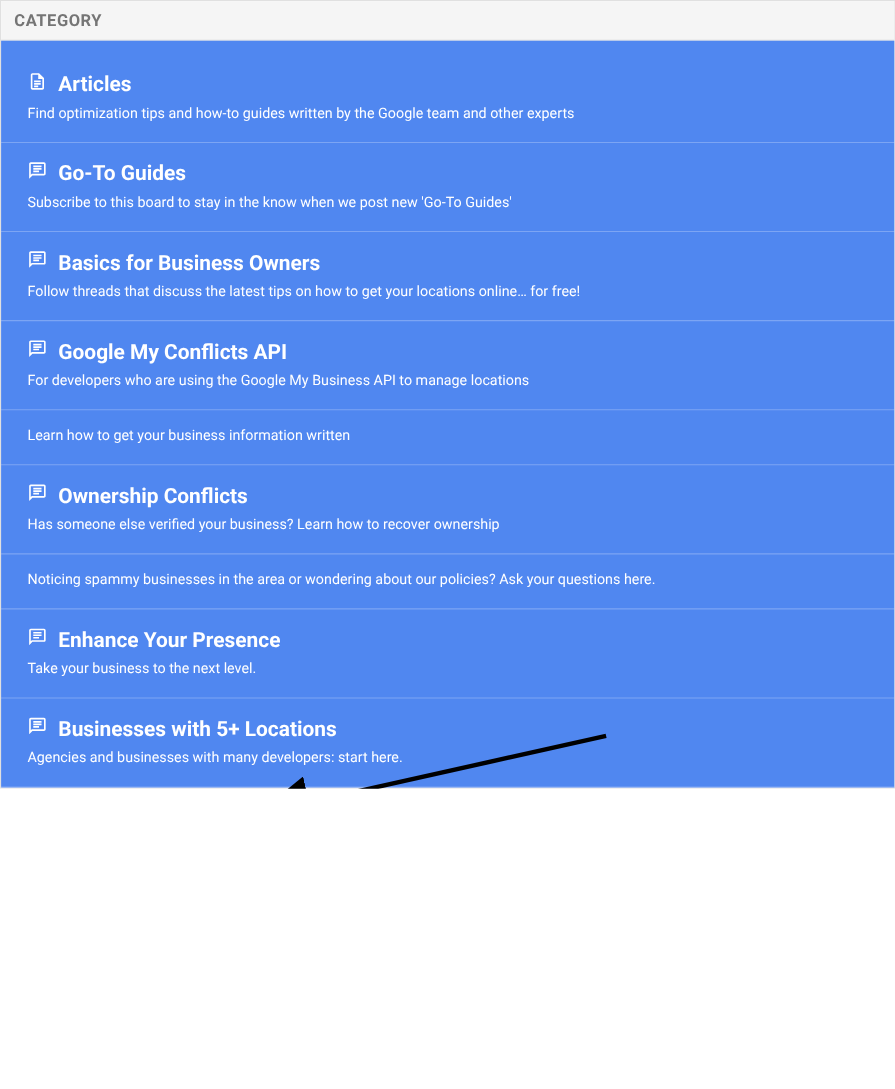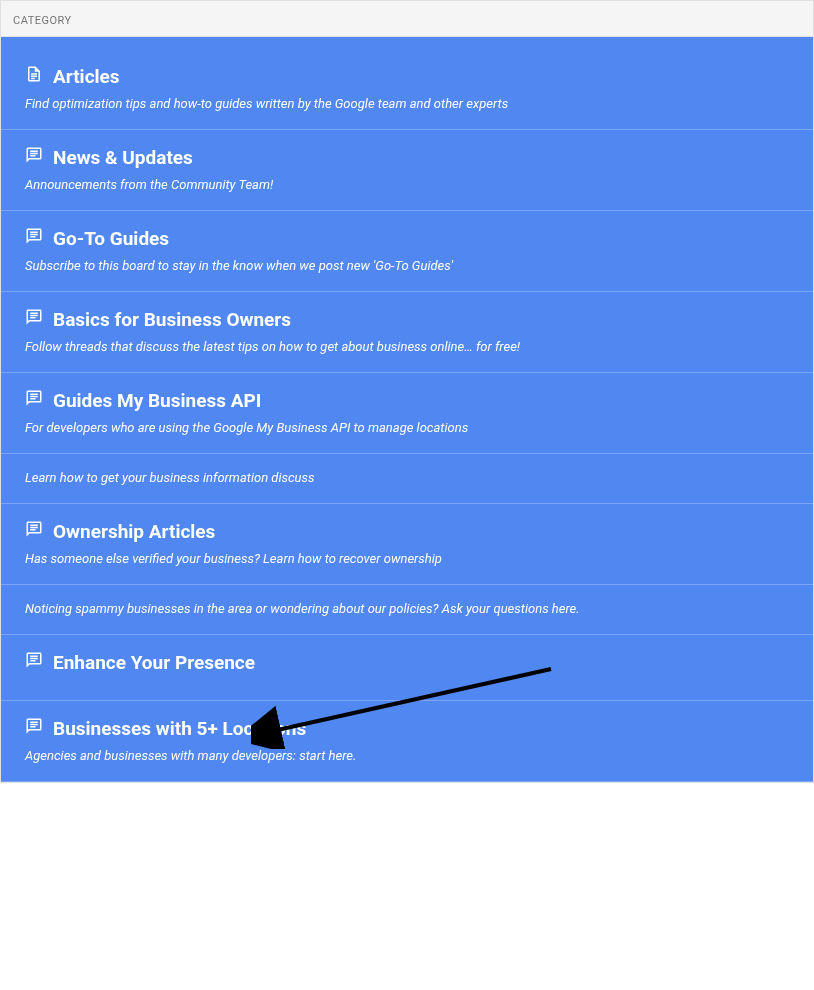--- a/index.html
+++ b/index.html
@@ -14,22 +14,22 @@
     }
     .container {
       border: 1px solid #e0e0e0;
     }
     .header {
       background: #f5f5f5;
       padding: 8px 12px;
       border-bottom: 1px solid #e0e0e0;
     }
     .header-label {
-      font-size: 11px;
-      font-weight: 400;
+      font-size: 15px;
+      font-weight: 700;
       color: #757575;
       letter-spacing: 0.5px;
     }
     .category-list {
       background: #5087f0;
     }
     .category-item {
       padding: 16px 24px 18px 24px;
       border-bottom: 1px solid rgba(255,255,255,0.25);
       cursor: pointer;
@@ -51,21 +51,20 @@
     }
     .category-title {
       font-size: 19px;
       font-weight: 700;
       color: #fff;
     }
     .category-desc {
       font-size: 13px;
       color: #fff;
       font-weight: 400;
-      font-style: italic;
     }
     .arrow-overlay {
       position: absolute;
       pointer-events: none;
     }
   </style>
 </head>
 <body>
 
 <div class="container" style="position:relative;">
@@ -80,73 +79,65 @@
             </svg></span>
           <span class="category-title">Articles</span>
         </div>
         <div class="category-desc">Find optimization tips and how-to guides written by the Google team and other experts</div>
       </div>
       <div class="category-item">
         <div class="category-title-row">
           <span><svg class="category-icon" viewBox="0 0 24 24">
               <path d="M20 2H4c-1.1 0-2 .9-2 2v18l4-4h14c1.1 0 2-.9 2-2V4c0-1.1-.9-2-2-2zm0 14H5.17L4 17.17V4h16v12zM7 9h10v2H7V9zm0-3h10v2H7V6zm0 6h7v2H7v-2z"></path>
             </svg></span>
-          <span class="category-title">News &amp; Updates</span>
-        </div>
-        <div class="category-desc">Announcements from the Community Team!</div>
-      </div>
-      <div class="category-item">
-        <div class="category-title-row">
-          <span><svg class="category-icon" viewBox="0 0 24 24">
-              <path d="M20 2H4c-1.1 0-2 .9-2 2v18l4-4h14c1.1 0 2-.9 2-2V4c0-1.1-.9-2-2-2zm0 14H5.17L4 17.17V4h16v12zM7 9h10v2H7V9zm0-3h10v2H7V6zm0 6h7v2H7v-2z"></path>
-            </svg></span>
           <span class="category-title">Go-To Guides</span>
         </div>
         <div class="category-desc">Subscribe to this board to stay in the know when we post new 'Go-To Guides'</div>
       </div>
       <div class="category-item">
         <div class="category-title-row">
           <span><svg class="category-icon" viewBox="0 0 24 24">
               <path d="M20 2H4c-1.1 0-2 .9-2 2v18l4-4h14c1.1 0 2-.9 2-2V4c0-1.1-.9-2-2-2zm0 14H5.17L4 17.17V4h16v12zM7 9h10v2H7V9zm0-3h10v2H7V6zm0 6h7v2H7v-2z"></path>
             </svg></span>
           <span class="category-title">Basics for Business Owners</span>
         </div>
-        <div class="category-desc">Follow threads that discuss the latest tips on how to get about business online… for free!</div>
+        <div class="category-desc">Follow threads that discuss the latest tips on how to get your locations online… for free!</div>
       </div>
       <div class="category-item">
         <div class="category-title-row">
           <span><svg class="category-icon" viewBox="0 0 24 24">
               <path d="M20 2H4c-1.1 0-2 .9-2 2v18l4-4h14c1.1 0 2-.9 2-2V4c0-1.1-.9-2-2-2zm0 14H5.17L4 17.17V4h16v12zM7 9h10v2H7V9zm0-3h10v2H7V6zm0 6h7v2H7v-2z"></path>
             </svg></span>
-          <span class="category-title">Guides My Business API</span>
+          <span class="category-title">Google My Conflicts API</span>
         </div>
         <div class="category-desc">For developers who are using the Google My Business API to manage locations</div>
       </div>
       <div class="category-item">
-        <div class="category-desc">Learn how to get your business information discuss</div>
+        <div class="category-desc">Learn how to get your business information written</div>
       </div>
       <div class="category-item">
         <div class="category-title-row">
           <span><svg class="category-icon" viewBox="0 0 24 24">
               <path d="M20 2H4c-1.1 0-2 .9-2 2v18l4-4h14c1.1 0 2-.9 2-2V4c0-1.1-.9-2-2-2zm0 14H5.17L4 17.17V4h16v12zM7 9h10v2H7V9zm0-3h10v2H7V6zm0 6h7v2H7v-2z"></path>
             </svg></span>
-          <span class="category-title">Ownership Articles</span>
+          <span class="category-title">Ownership Conflicts</span>
         </div>
         <div class="category-desc">Has someone else verified your business? Learn how to recover ownership</div>
       </div>
       <div class="category-item">
         <div class="category-desc">Noticing spammy businesses in the area or wondering about our policies? Ask your questions here.</div>
       </div>
       <div class="category-item">
         <div class="category-title-row">
           <span><svg class="category-icon" viewBox="0 0 24 24">
               <path d="M20 2H4c-1.1 0-2 .9-2 2v18l4-4h14c1.1 0 2-.9 2-2V4c0-1.1-.9-2-2-2zm0 14H5.17L4 17.17V4h16v12zM7 9h10v2H7V9zm0-3h10v2H7V6zm0 6h7v2H7v-2z"></path>
             </svg></span>
           <span class="category-title">Enhance Your Presence</span>
         </div>
+        <div class="category-desc">Take your business to the next level.</div>
       </div>
       <div class="category-item">
         <div class="category-title-row">
           <span><svg class="category-icon" viewBox="0 0 24 24">
               <path d="M20 2H4c-1.1 0-2 .9-2 2v18l4-4h14c1.1 0 2-.9 2-2V4c0-1.1-.9-2-2-2zm0 14H5.17L4 17.17V4h16v12zM7 9h10v2H7V9zm0-3h10v2H7V6zm0 6h7v2H7v-2z"></path>
             </svg></span>
           <span class="category-title">Businesses with 5+ Locations</span>
         </div>
         <div class="category-desc">Agencies and businesses with many developers: start here.</div>
       </div>

